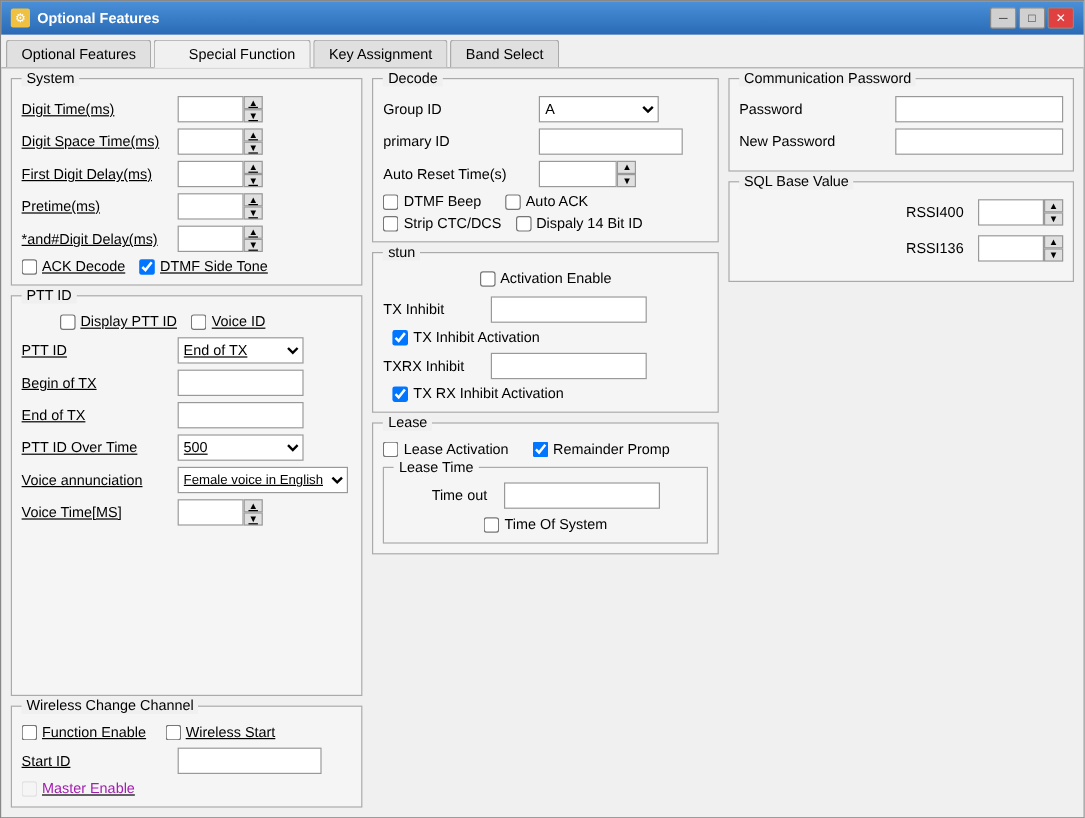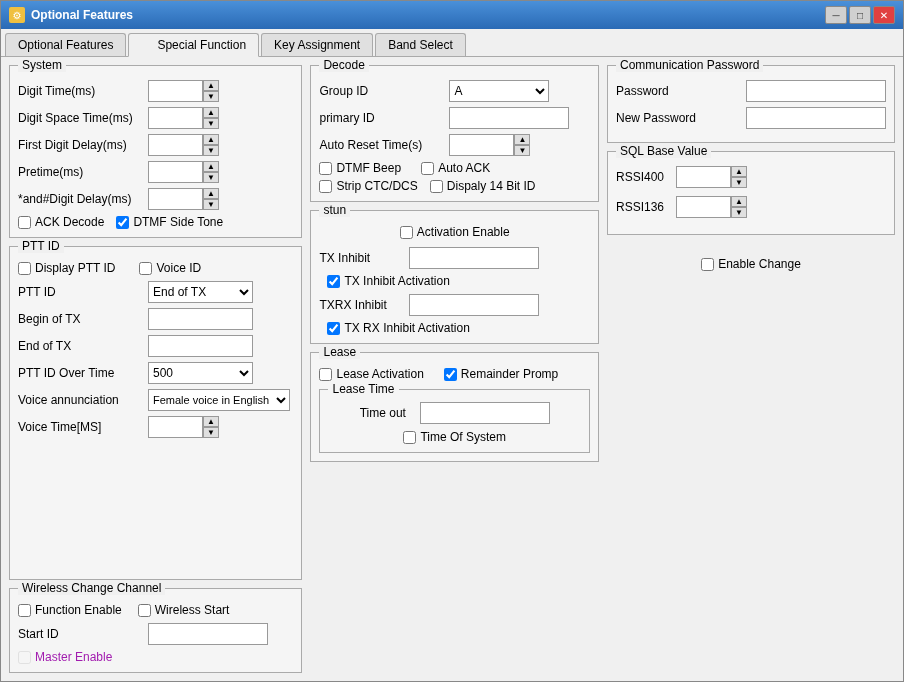--- a/index.html
+++ b/index.html
@@ -85,21 +85,21 @@
     }
     .panel-title {
       position: absolute;
       top: -8px;
       left: 8px;
       background: #f0f0f0;
       padding: 0 4px;
       font-size: 12px;
       font-weight: normal;
     }
-    .left-col { width: 300px; display: flex; flex-direction: column; gap: 8px; }
+    .left-col { width: 300px; display: flex; flex-direction: column; gap: 8px; text-decoration: underline; }
     .mid-col { width: 295px; display: flex; flex-direction: column; gap: 8px; }
     .right-col { flex: 1; display: flex; flex-direction: column; gap: 8px; }
 
     
     .form-row {
       display: flex;
       align-items: center;
       margin-bottom: 5px;
     }
     .form-label { min-width: 130px; font-size: 12px; }
@@ -181,20 +181,21 @@
       font-size: 11px;
       text-align: center;
       margin-top: 4px;
       color: #333;
     }
 
     .rssi-row {
       display: flex;
       align-items: center;
       margin-bottom: 8px;
+      justify-content: flex-end;
     }
     .rssi-label { min-width: 60px; font-size: 12px; }
   </style>
 </head>
 <body>
 
 <div class="window">
 
   <div class="title-bar">
     <div class="title-bar-icon">⚙</div>
@@ -283,21 +284,21 @@
           <label class="checkbox-label">
             <input type="checkbox" checked="" style="">
             <span>DTMF Side Tone</span>
           </label>
         </div>
       </div>
 
       <div class="panel-box ptt-panel">
         <span class="panel-title">PTT ID</span>
 
-        <div style="display:flex; gap:24px; margin-bottom:6px;">
+        <div style="display:flex; gap:12px; margin-bottom:6px;margin-left:32px;">
           <label class="checkbox-label">
             <input type="checkbox" style="">
             <span>Display PTT ID</span>
           </label>
           <label class="checkbox-label">
             <input type="checkbox" style="">
             <span>Voice ID</span>
           </label>
         </div>
 
@@ -535,23 +536,17 @@
             <input type="text" style="width: 55px;">
             <div class="spinner-btns">
               <div class="spinner-btn">▲</div>
               <div class="spinner-btn">▼</div>
             </div>
           </div>
         </div>
       </div>
 
       <div style="padding: 8px 4px;">
-        <div style="text-align:center; margin-top:6px;">
-          <label class="checkbox-label" style="justify-content:center;">
-            <input type="checkbox" style="">
-            <span>Enable Change</span>
-          </label>
-        </div>
       </div>
 
     </div>
   </div>
 </div>
 
 </body></html>

